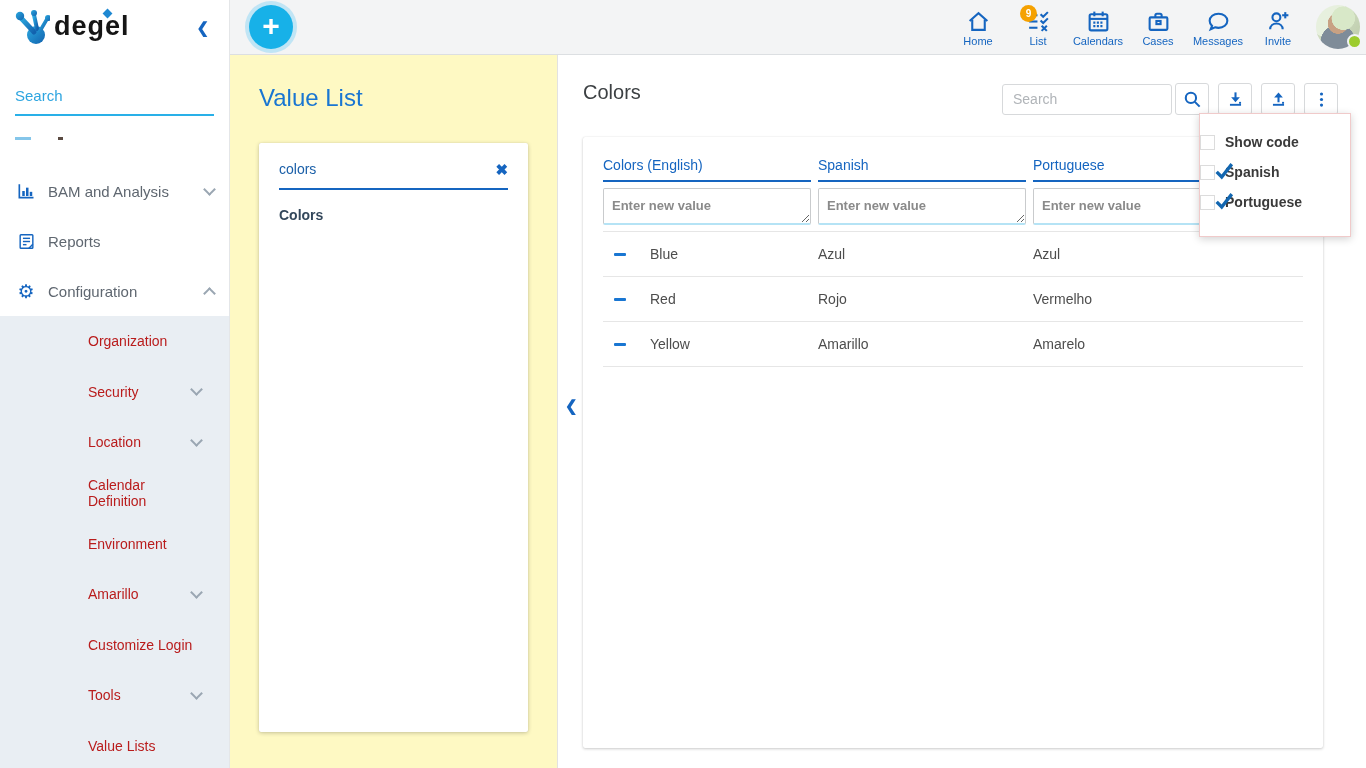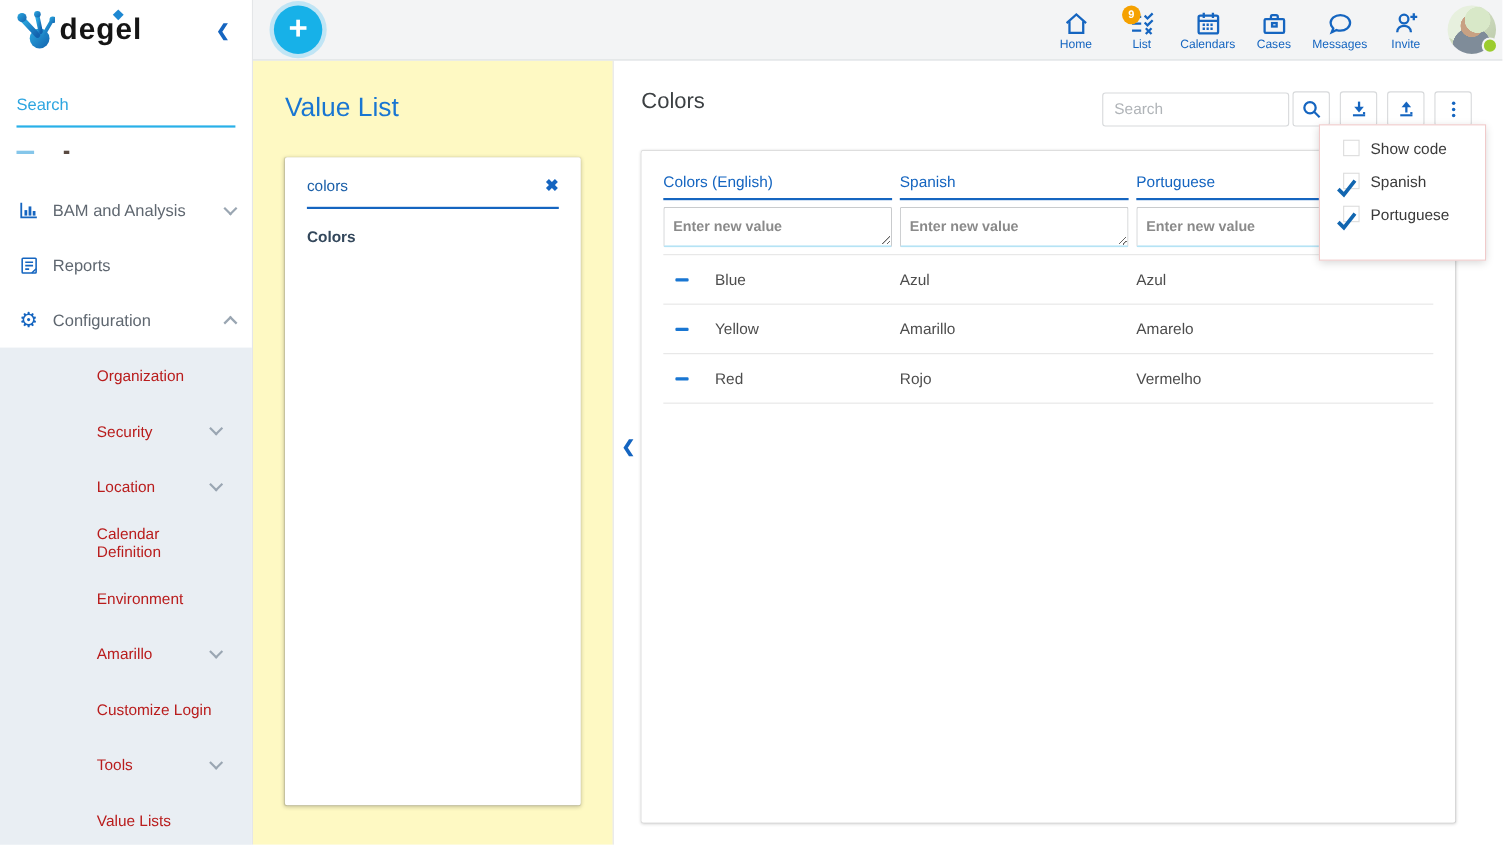--- a/index.html
+++ b/index.html
@@ -105,22 +105,22 @@
   .data-row { display:grid; grid-template-columns:208px 208px 208px; column-gap:7px;
     height:45px; align-items:center; border-bottom:1px solid #e6e6e6; }
   .cell-first { display:flex; align-items:center; }
   .minus-ic { width:12px; height:3px; background:#1976d2; border-radius:1px; margin:0 24px 0 11px;
     cursor:pointer; flex:none; }
   .cell-text { font-size:14px; color:#4d4d4d; }
 
   
   .menu-pop { position:absolute; left:1199px; top:113px; width:152px; height:124px; background:#fff;
     border:1px solid #f0caca; box-shadow:0 2px 8px rgba(0,0,0,.18); z-index:50; padding-top:13px; }
-  .menu-item { display:flex; align-items:flex-start; height:30px; padding-left:21px; cursor:pointer;
-    position:relative; }
+  .menu-item { display:flex; align-items:center; height:30px; padding-left:0; cursor:pointer;
+    position:relative;font-weight:bold; }
   .cbx { width:15px; height:15px; border:1px solid #dcdcdc; background:#fff; flex:none; }
   .check-icon { position:absolute; left:13px; top:3px; width:22px; height:22px; }
   .menu-label { font-size:14px; color:#3a3a3a; margin-left:10px; }
 </style>
 </head>
 <body>
 
 <div class="app">
 
   <div class="sidebar">
@@ -354,33 +354,33 @@
           <div class="cell-first">
             <span class="minus-ic"></span>
             <span class="cell-text">Blue</span>
           </div>
           <div class="cell-text">Azul</div>
           <div class="cell-text">Azul</div>
         </div>
         <div class="data-row">
           <div class="cell-first">
             <span class="minus-ic"></span>
+            <span class="cell-text">Red</span>
+          </div>
+          <div class="cell-text">Rojo</div>
+          <div class="cell-text">Vermelho</div>
+        </div>
+        <div class="data-row">
+          <div class="cell-first">
+            <span class="minus-ic"></span>
             <span class="cell-text">Yellow</span>
           </div>
           <div class="cell-text">Amarillo</div>
           <div class="cell-text">Amarelo</div>
         </div>
-        <div class="data-row">
-          <div class="cell-first">
-            <span class="minus-ic"></span>
-            <span class="cell-text">Red</span>
-          </div>
-          <div class="cell-text">Rojo</div>
-          <div class="cell-text">Vermelho</div>
-        </div>
       </div>
     </div>
   </div>
 
   <div class="menu-pop">
     <div class="menu-item">
       <span class="cbx"></span>
 
       <span class="menu-label">Show code</span>
     </div>

